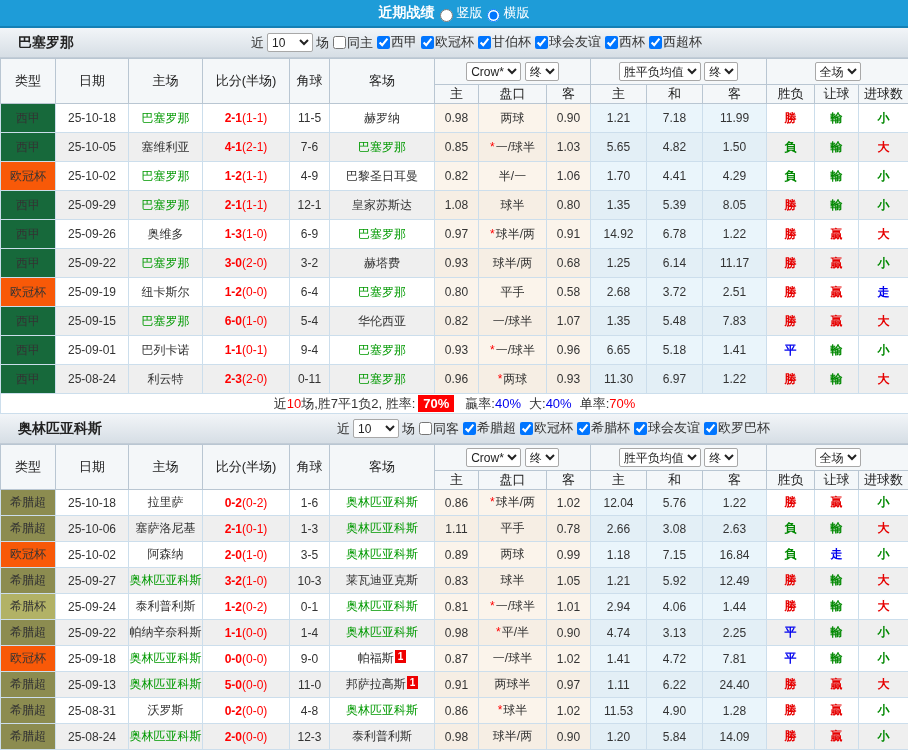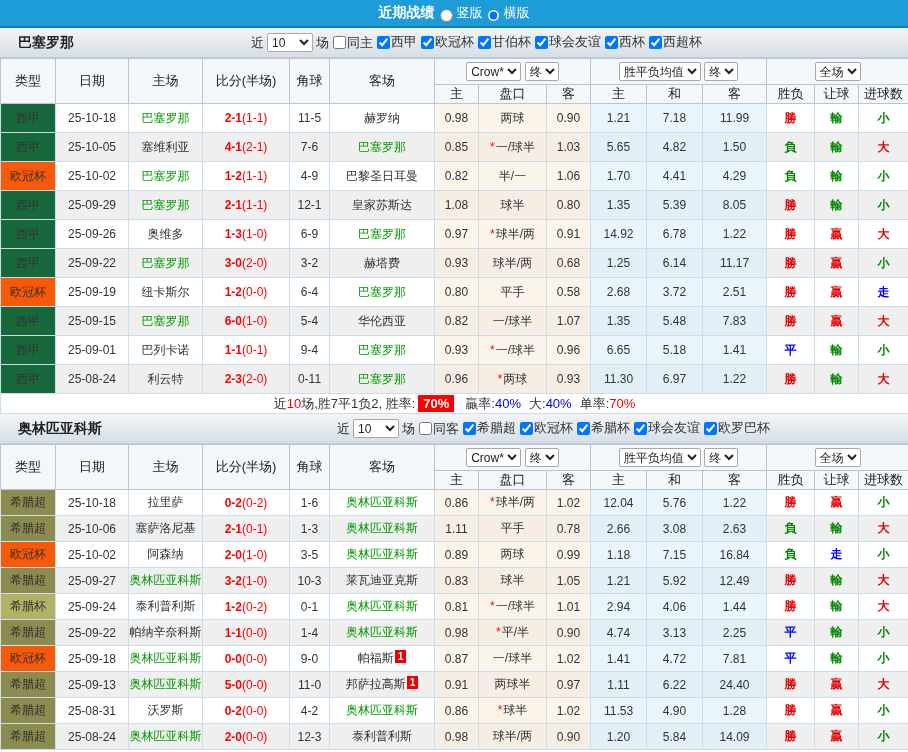--- a/index.html
+++ b/index.html
@@ -543,21 +543,21 @@
             <td class="bg-o">24.40</td>
             <td class="res" style="color: rgb(230, 0, 0);">勝</td>
             <td class="res" style="color: rgb(230, 0, 0);">贏</td>
             <td class="res" style="color: rgb(230, 0, 0);">大</td>
           </tr>
           <tr class="data">
             <td class="lg" style="background: rgb(140, 140, 80);">希腊超</td>
             <td class="date">25-08-31</td>
             <td class="team">沃罗斯</td>
             <td class="score"><span class="ft">0-2</span><span class="ht">(0-0)</span></td>
-            <td class="corner">4-2</td>
+            <td class="corner">4-8</td>
             <td class="team hl">奥林匹亚科斯</td>
             <td class="bg-h">0.86</td>
             <td class="bg-h hcp"><span class="star">*</span>球半</td>
             <td class="bg-h">1.02</td>
             <td class="bg-o">11.53</td>
             <td class="bg-o">4.90</td>
             <td class="bg-o">1.28</td>
             <td class="res" style="color: rgb(230, 0, 0);">勝</td>
             <td class="res" style="color: rgb(230, 0, 0);">贏</td>
             <td class="res" style="color: rgb(0, 136, 0);">小</td>

